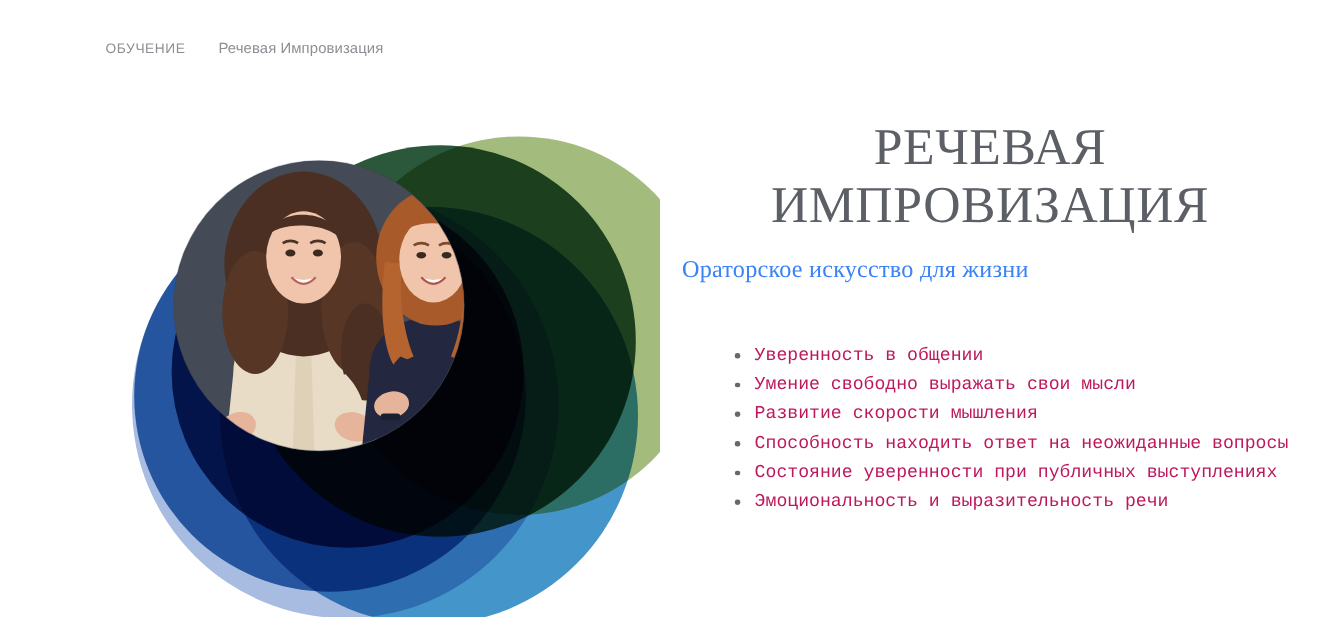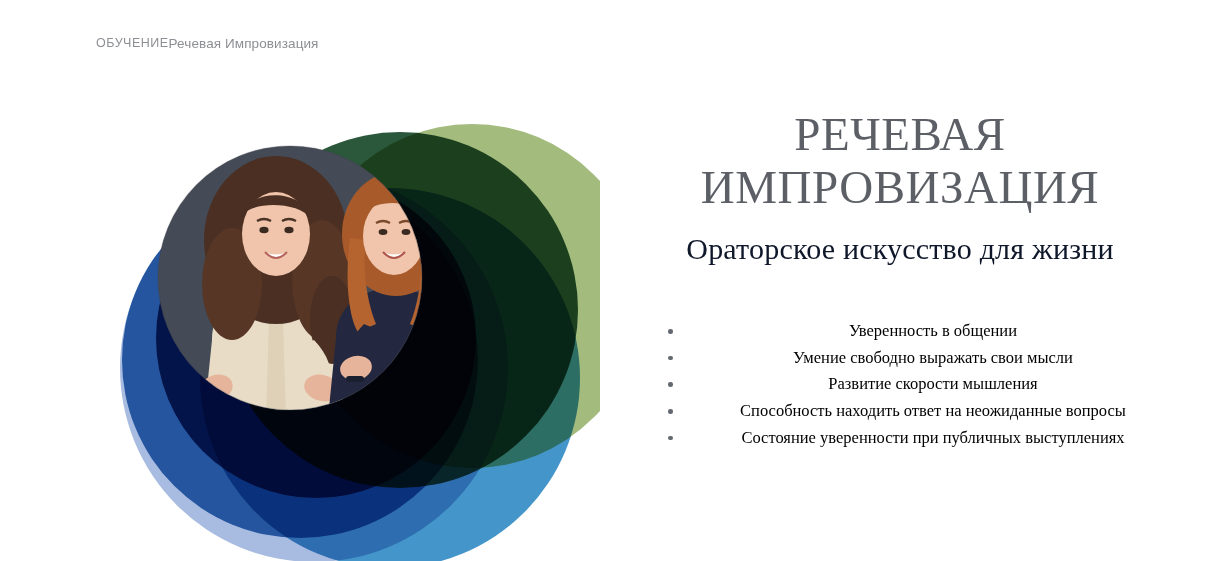--- a/index.html
+++ b/index.html
@@ -19,22 +19,22 @@
     height: 561px;
     background: #ffffff;
   }
 
   
   .breadcrumb {
     position: absolute;
     left: 96px;
     top: 36px;
     display: flex;
-    align-items: flex-start;
-    gap: 0;
+    align-items: center;
+    gap: 30px;
     white-space: nowrap;
   }
   .breadcrumb-link {
     font-family: "Liberation Sans", sans-serif;
     font-size: 12.5px;
     letter-spacing: 0.5px;
     color: #8d8f94;
     text-decoration: none;
     cursor: pointer;
   }
@@ -69,40 +69,39 @@
     line-height: 1.13;
     font-weight: 400;
     color: #5c6066;
     text-align: center;
     letter-spacing: 0.5px;
     white-space: pre-line;
   }
   .subtitle {
     margin-top: 18px;
     font-family: "Liberation Serif", serif;
-    font-size: 30px;
+    font-size: 22px;
     font-weight: 400;
-    color: #0f172a;
-    text-align: center;
+    color: #3b82f6;
+    text-align: left;
     letter-spacing: 0.2px;
   }
   .benefits {
     margin-top: 52px;
     padding-left: 48px;
     list-style: none;
   }
   .benefits li {
     position: relative;
-    font-family: Liberation Serif, serif;
+    font-family: Liberation Mono, monospace;
     font-size: 16.5px;
     line-height: 26.6px;
-    color: #000000;
+    color: #be185d;
     padding-left: 18px;
     white-space: nowrap;
-    text-align: center;
   }
   .benefits li::before {
     content: "";
     position: absolute;
     left: 0;
     top: 11px;
     width: 4.5px;
     height: 4.5px;
     border-radius: 50%;
     background: #646870;
@@ -207,16 +206,17 @@
   <div class="content">
     <h1 class="title">РЕЧЕВАЯ
 ИМПРОВИЗАЦИЯ</h1>
     <p class="subtitle">Ораторское искусство для жизни</p>
     <ul class="benefits">
       <li>Уверенность в общении</li>
       <li>Умение свободно выражать свои мысли</li>
       <li>Развитие скорости мышления</li>
       <li>Способность находить ответ на неожиданные вопросы</li>
       <li>Состояние уверенности при публичных выступлениях</li>
+      <li>Эмоциональность и выразительность речи</li>
     </ul>
   </div>
 
 </div>
 
 </body></html>

